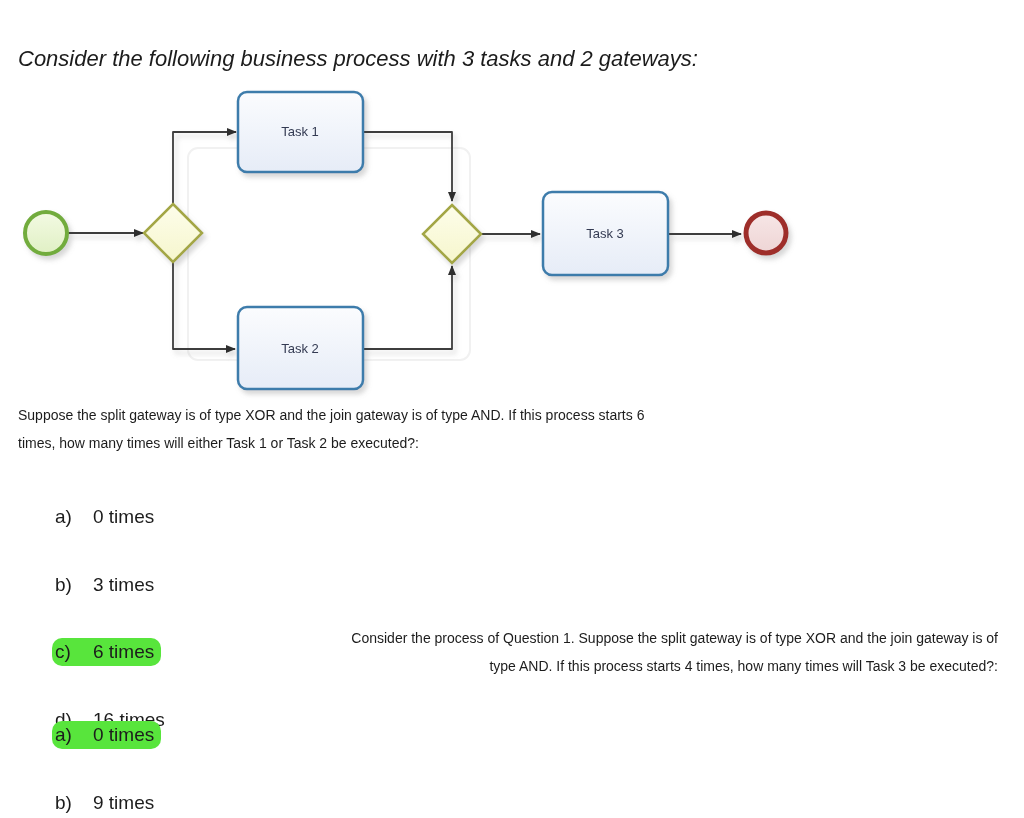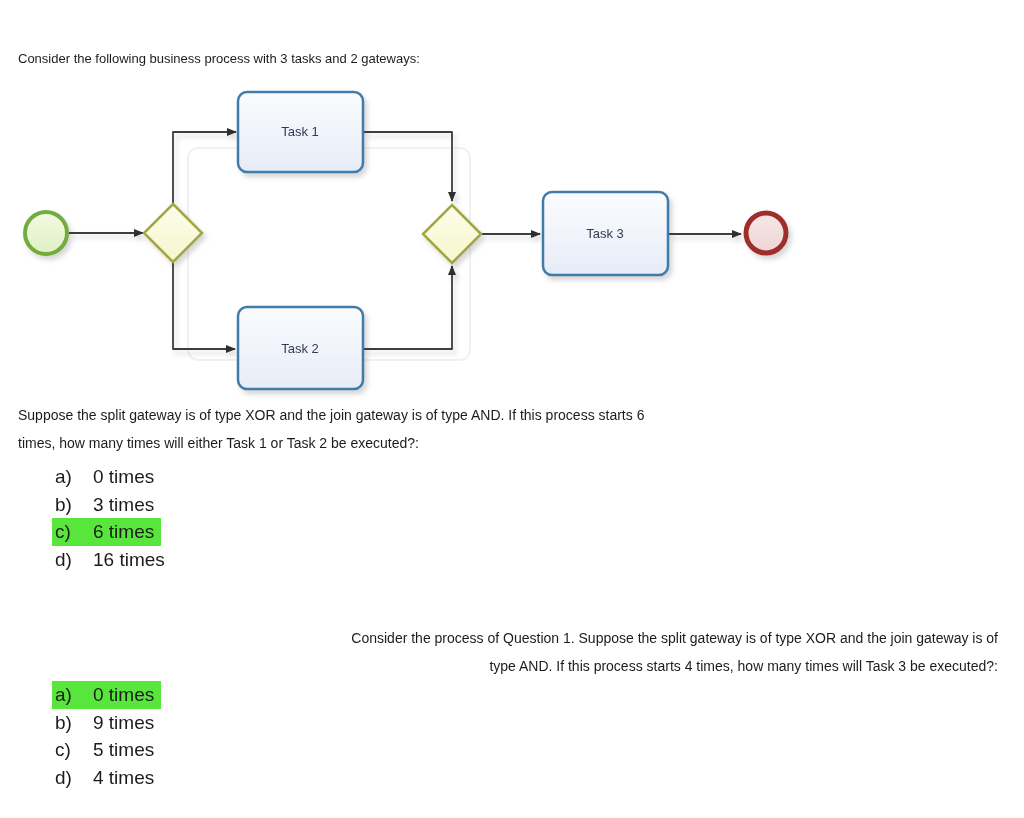--- a/index.html
+++ b/index.html
@@ -7,44 +7,45 @@
     width: 1024px; height: 818px;
     background: #ffffff;
     font-family: "Liberation Sans", sans-serif;
     color: #1c1c1c;
     overflow: hidden;
     position: relative;
   }
   .abs { position: absolute; }
   .title {
     left: 18px; top: 45px;
-    font-size: 13px; line-height: 27px;
+    font-size: 22px; line-height: 27px;
     white-space: pre-line;
+    font-style: italic;
   }
   .para {
     left: 18px;
     font-size: 14px; line-height: 27.5px;
     white-space: pre-line;
     width: 980px;
   }
   .q1-para { top: 402px; }
   .q2-para { top: 625px; text-align: right; }
   .options {
     left: 55px;
     font-size: 19px;
   }
   .q1-options { top: 463px; }
   .q2-options { top: 681px; }
-  .opt-row { height: 27.5px; line-height: 27.5px; }
+  .opt-row { height: 27.5px; line-height: 27.5px; margin-top: 40px; }
   .opt-chunk {
     display: inline-block;
     padding: 0 7px 0 3px;
     margin-left: -3px;
   }
-  .opt-chunk.hl { background: var(--highlight, #58e53c); }
+  .opt-chunk.hl { background: var(--highlight, #58e53c); border-radius: 10px; }
   .opt-letter { display: inline-block; width: 38px; }
   svg { display: block; }
   .diagram { left: 0; top: 0; }
 </style>
 </head>
 <body>
 
 <div class="abs title">Consider the following business process with 3 tasks and 2 gateways:</div>
 
 <svg class="abs diagram" width="1024" height="410" viewBox="0 0 1024 410" xmlns="http://www.w3.org/2000/svg">

